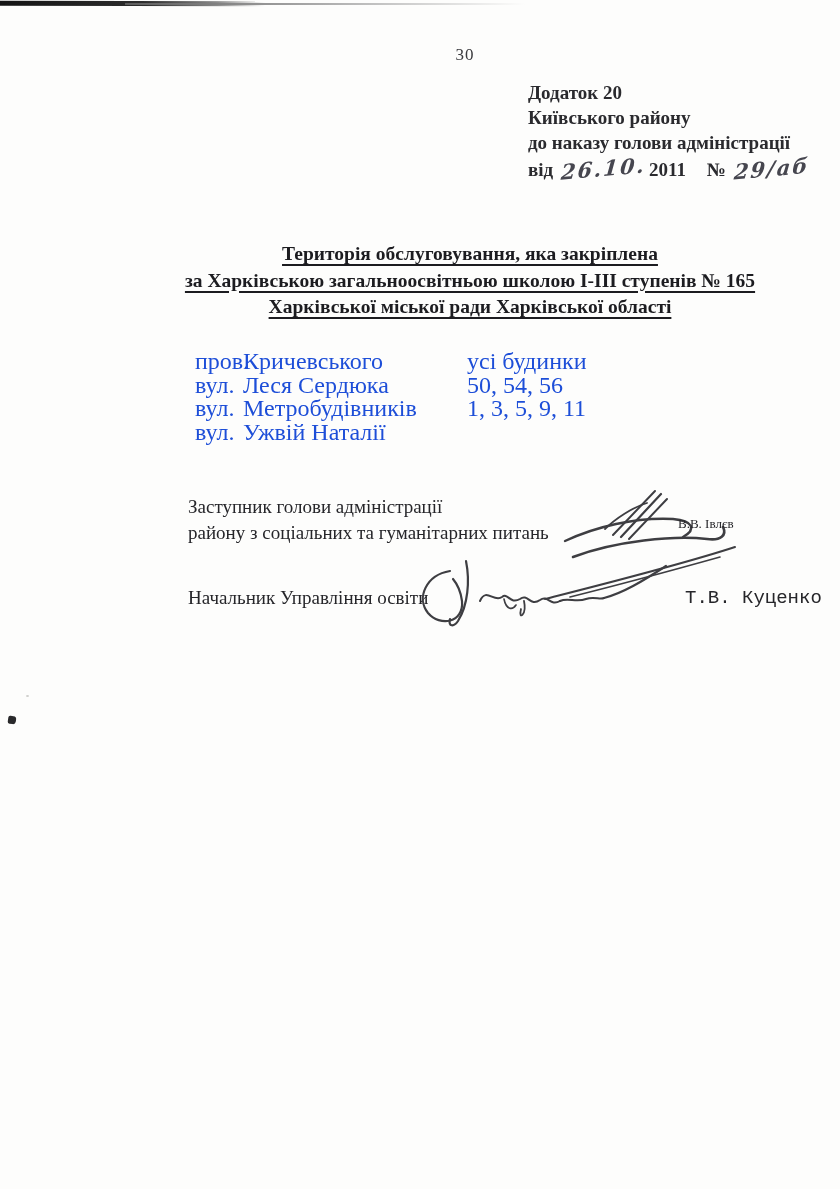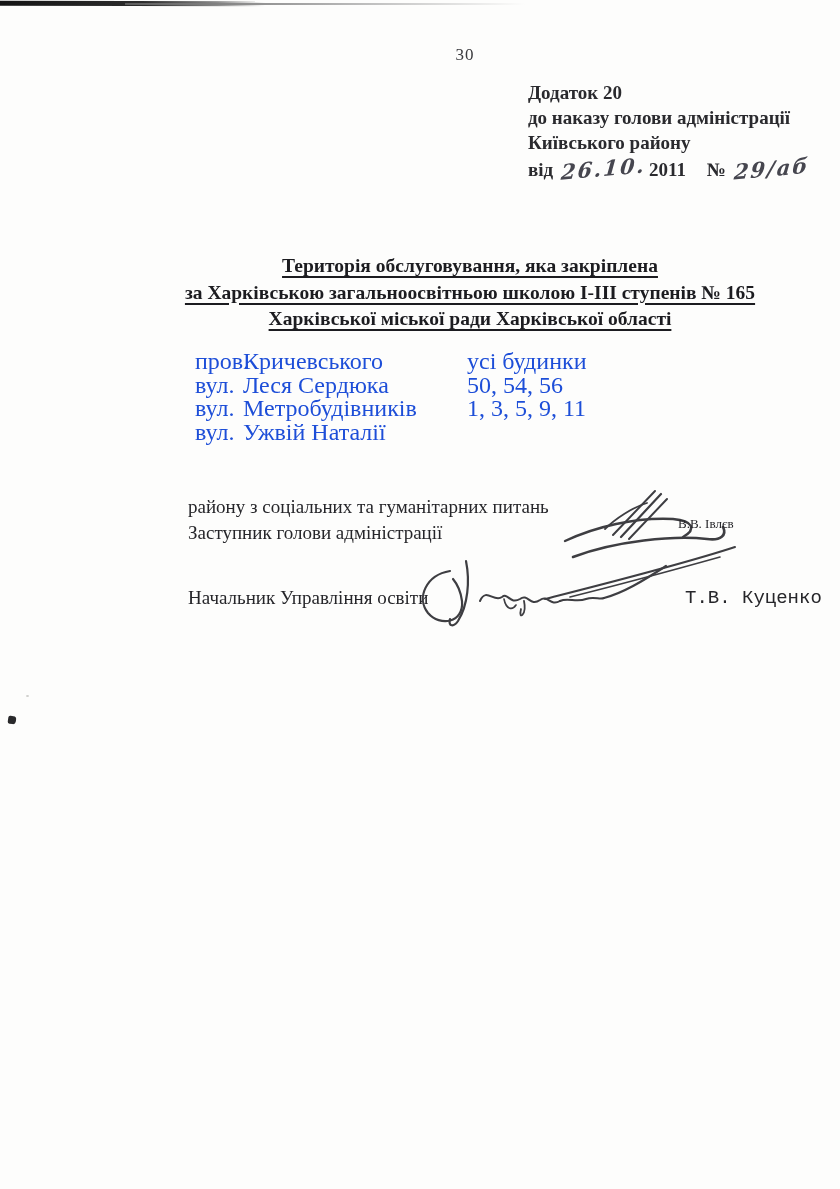--- a/index.html
+++ b/index.html
@@ -50,21 +50,20 @@
     transform:rotate(-5deg) skewX(-10deg);
     letter-spacing:2px;
     margin:0 3px;
   }
   .num-sign { margin-left:16px; }
 
   .title-block {
     position:absolute; left:110px; top:241px; width:720px;
     text-align:center; font-weight:bold; font-size:19.5px; line-height:26.5px;
     color:#1c1c20;
-    margin-top:12px;
   }
   .title-block .tline {
     text-decoration:underline;
     text-decoration-thickness:1.5px;
     text-underline-offset:4px;
   }
 
   .street-list {
     position:absolute; left:195px; top:350px;
     font-size:24px; line-height:23.6px; color:#1d4ed8;
@@ -94,22 +93,22 @@
 
   <div class="artifact-top1"></div>
   <div class="artifact-top2"></div>
   <div class="artifact-dot"></div>
   <div class="artifact-speck"></div>
 
   <div class="page-number">30</div>
 
   <div class="header-block">
     <div>Додаток 20</div>
+    <div>Київського району</div>
     <div>до наказу голови адміністрації</div>
-    <div>Київського району</div>
     <div class="date-line">
       <span>від</span>
       <span class="handwritten">26.10.</span><span>2011</span>
       <span class="num-sign">№</span>
       <span class="handwritten">29/аб</span>
     </div>
   </div>
 
   <div class="title-block">
     <div><span class="tline">Територія обслуговування, яка закріплена</span></div>
@@ -133,22 +132,22 @@
       <span class="street-name">Метробудівників</span>
       <span class="street-buildings">1, 3, 5, 9, 11</span>
     </div>
     <div class="street-row">
       <span class="street-type">вул.</span>
       <span class="street-name">Ужвій Наталії</span>
     </div>
   </div>
 
   <div class="sig1-text">
+    <div>Заступник голови адміністрації</div>
     <div>району з соціальних та гуманітарних питань</div>
-    <div>Заступник голови адміністрації</div>
   </div>
   <div class="sig1-scribble">
     <svg class="sig" width="230" height="130" viewBox="0 0 230 130">
       <path d="M103,58 L145,14" stroke-width="2"></path>
       <path d="M111,60 L151,17" stroke-width="2.2"></path>
       <path d="M119,62 L157,22" stroke-width="2"></path>
       <path d="M95,52 C105,42 123,30 137,26" stroke-width="1.8"></path>
       <path d="M55,64 C85,50 125,40 163,42 C183,44 187,52 173,60" stroke-width="2.4"></path>
       <path d="M63,80 C105,64 165,58 197,62 C211,64 217,58 213,50" stroke-width="2.6"></path>
       <path d="M225,70 C170,88 90,108 35,122" stroke-width="2"></path>

